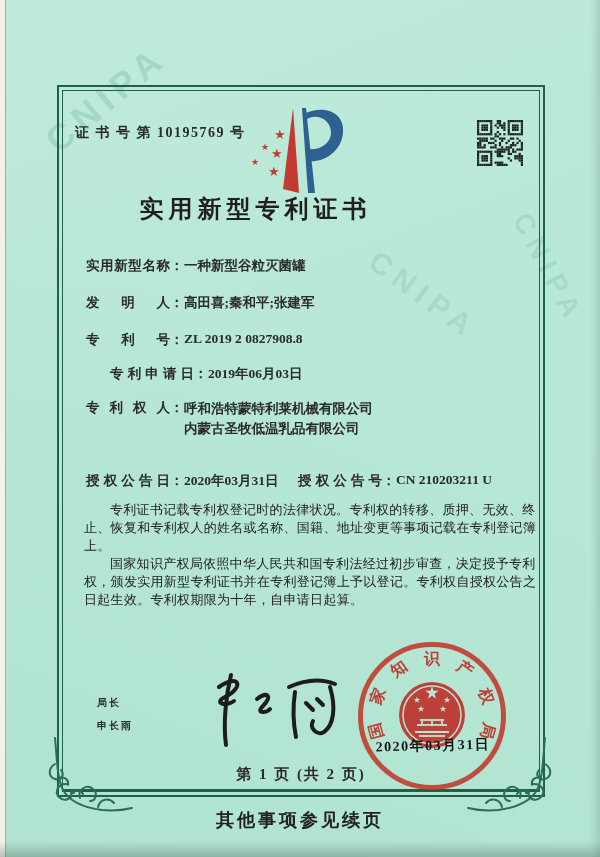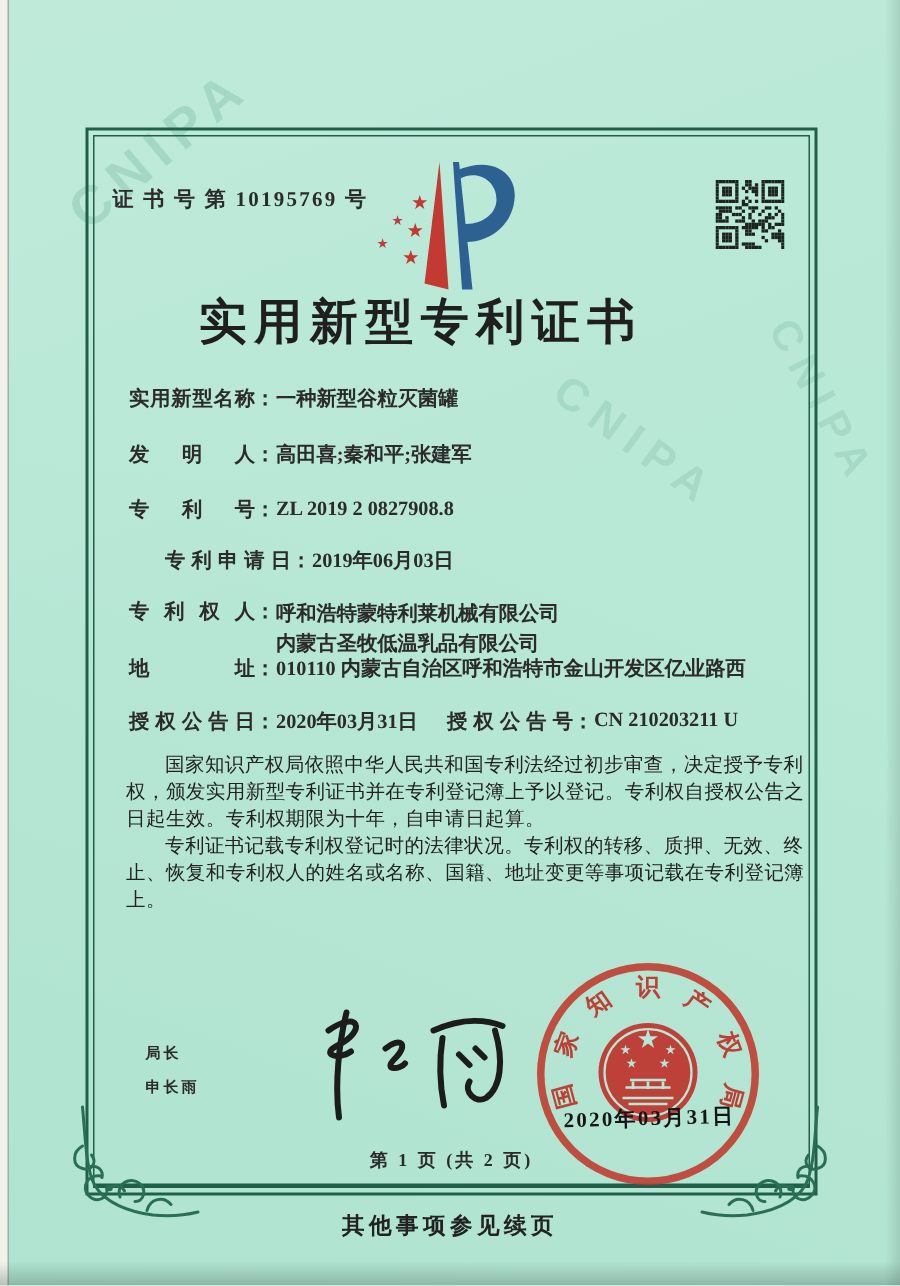--- a/index.html
+++ b/index.html
@@ -33,21 +33,21 @@
   .corner-orn.left  { left:44px;  top:736px; }
   .corner-orn.right { left:464px; top:736px; transform:scaleX(-1); }
 
   .cert-no { position:absolute; left:75px; top:124px; font-size:14px; font-weight:bold;
              letter-spacing:1.5px; }
 
   .logo { position:absolute; left:246px; top:103px; width:104px; height:95px; }
   .qr   { position:absolute; left:477px; top:120px; width:46px; height:46px; }
 
   .title { position:absolute; left:57px; top:193px; width:397px; text-align:center;
-           font-size:32px; font-weight:bold; letter-spacing:5px; color:#1f1f1f;margin-left:25px; }
+           font-size:24px; font-weight:bold; letter-spacing:5px; color:#1f1f1f; }
 
   .frow { position:absolute; left:86px; font-size:13.5px; font-weight:bold; white-space:nowrap; }
   .lab  { display:inline-block; width:84px; text-align:justify; text-align-last:justify;
           vertical-align:top; }
   .colon{ display:inline-block; width:14px; vertical-align:top; }
   .val  { display:inline-block; vertical-align:top; }
   .r1 { top:257px; } .r2 { top:294px; } .r3 { top:331px; } .r4 { top:365px;margin-left:24px; }
   .r5 { top:399px; } .r6 { top:437px; } .r7 { top:472px; }
   .grant2 { position:absolute; left:212px; top:0;text-decoration:underline; }
   .val-multiline .vline { display:block; line-height:20px; }
@@ -72,23 +72,23 @@
   .seal-char:nth-of-type(4){ transform:translate(-50%,-50%) rotate(0deg)    translateY(-57px); }
   .seal-char:nth-of-type(5){ transform:translate(-50%,-50%) rotate(35deg)   translateY(-57px); }
   .seal-char:nth-of-type(6){ transform:translate(-50%,-50%) rotate(70deg)   translateY(-57px); }
   .seal-char:nth-of-type(7){ transform:translate(-50%,-50%) rotate(105deg)  translateY(-57px); }
   .emblem { position:absolute; left:37px; top:36px; width:74px; height:74px; opacity:.92; }
   .seal-date { position:absolute; left:350px; top:737px; width:166px; text-align:center;
                font-size:14px; font-weight:bold; color:#151515; letter-spacing:1.5px;
                transform:rotate(-1.5deg); }
 
   .page-no { position:absolute; left:57px; top:765px; width:488px; text-align:center;
-             font-size:12px; font-weight:bold; letter-spacing:2px; }
+             font-size:15px; font-weight:bold; letter-spacing:2px; }
   .cont-note { position:absolute; left:0; top:808px; width:600px; text-align:center;
-               font-size:15px; font-weight:bold; letter-spacing:3px; color:#222; }
+               font-size:18px; font-weight:bold; letter-spacing:3px; color:#222; }
 </style>
 </head>
 <body>
 
 <div class="page">
 
   <span class="wm wm1">CNIPA</span>
   <span class="wm wm2">CNIPA</span>
   <span class="wm wm3">CNIPA</span>
 
@@ -370,33 +370,30 @@
   </div>
   <div class="frow r3">
     <span class="lab">专利号</span><span class="colon">：</span><span class="val">ZL 2019 2 0827908.8</span>
   </div>
   <div class="frow r4">
     <span class="lab">专利申请日</span><span class="colon">：</span><span class="val">2019年06月03日</span>
   </div>
   <div class="frow r5">
     <span class="lab">专利权人</span><span class="colon">：</span><span class="val val-multiline"><span class="vline">呼和浩特蒙特利莱机械有限公司</span><span class="vline">内蒙古圣牧低温乳品有限公司</span></span>
   </div>
-  <div class="frow r6">
-    <span class="lab">地址</span><span class="colon">：</span><span class="val">010110 内蒙古自治区呼和浩特市金山开发区亿业路西</span>
-  </div>
   <div class="frow r7">
     <span class="lab">授权公告日</span><span class="colon">：</span><span class="val">2020年03月31日</span>
     <span class="grant2">
       <span class="lab">授权公告号</span><span class="colon">：</span><span class="val">CN 210203211 U</span>
     </span>
   </div>
 
   <div class="paras">
+    <p>专利证书记载专利权登记时的法律状况。专利权的转移、质押、无效、终止、恢复和专利权人的姓名或名称、国籍、地址变更等事项记载在专利登记簿上。</p>
     <p>国家知识产权局依照中华人民共和国专利法经过初步审查，决定授予专利权，颁发实用新型专利证书并在专利登记簿上予以登记。专利权自授权公告之日起生效。专利权期限为十年，自申请日起算。</p>
-    <p>专利证书记载专利权登记时的法律状况。专利权的转移、质押、无效、终止、恢复和专利权人的姓名或名称、国籍、地址变更等事项记载在专利登记簿上。</p>
   </div>
 
   <div class="officer">
     <div>局长</div>
     <div>申长雨</div>
   </div>
 
   <svg class="sig" viewBox="0 0 155 95">
     <g fill="none" stroke="#1c1c1c" stroke-width="4" stroke-linecap="round" stroke-linejoin="round">
       <path d="M26,22 C46,8 52,22 32,32 C20,38 33,42 41,36"></path>

